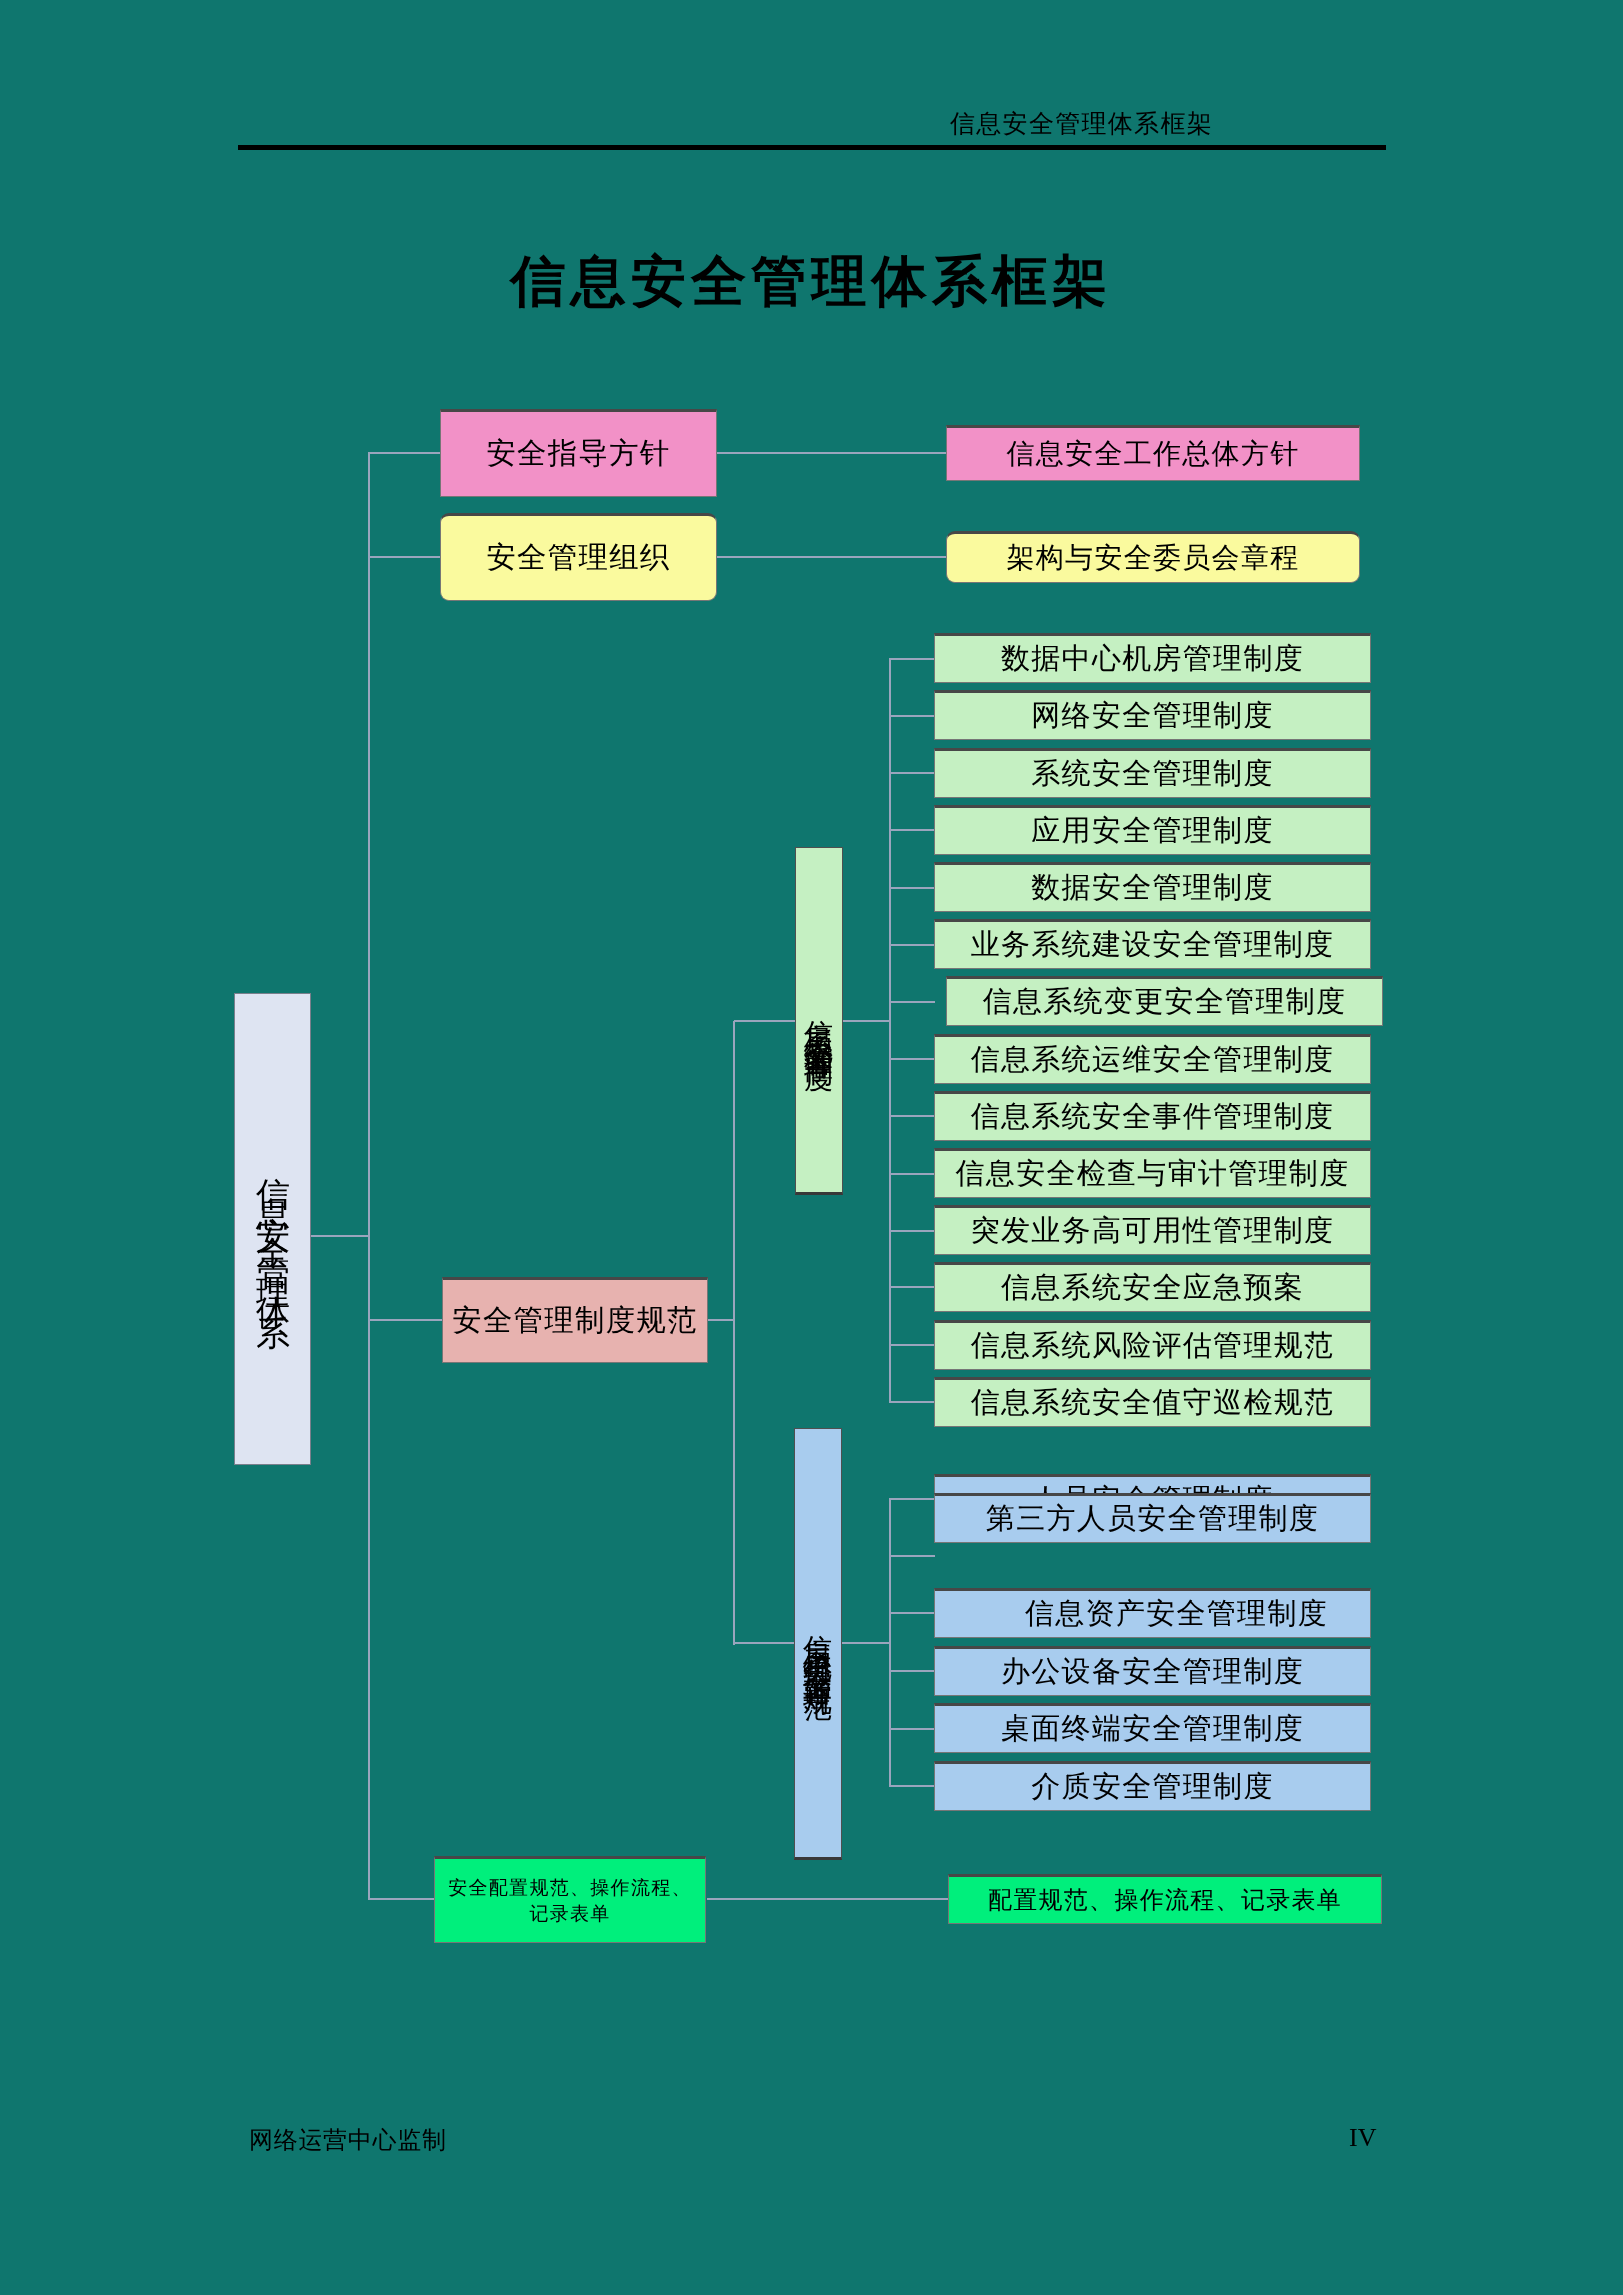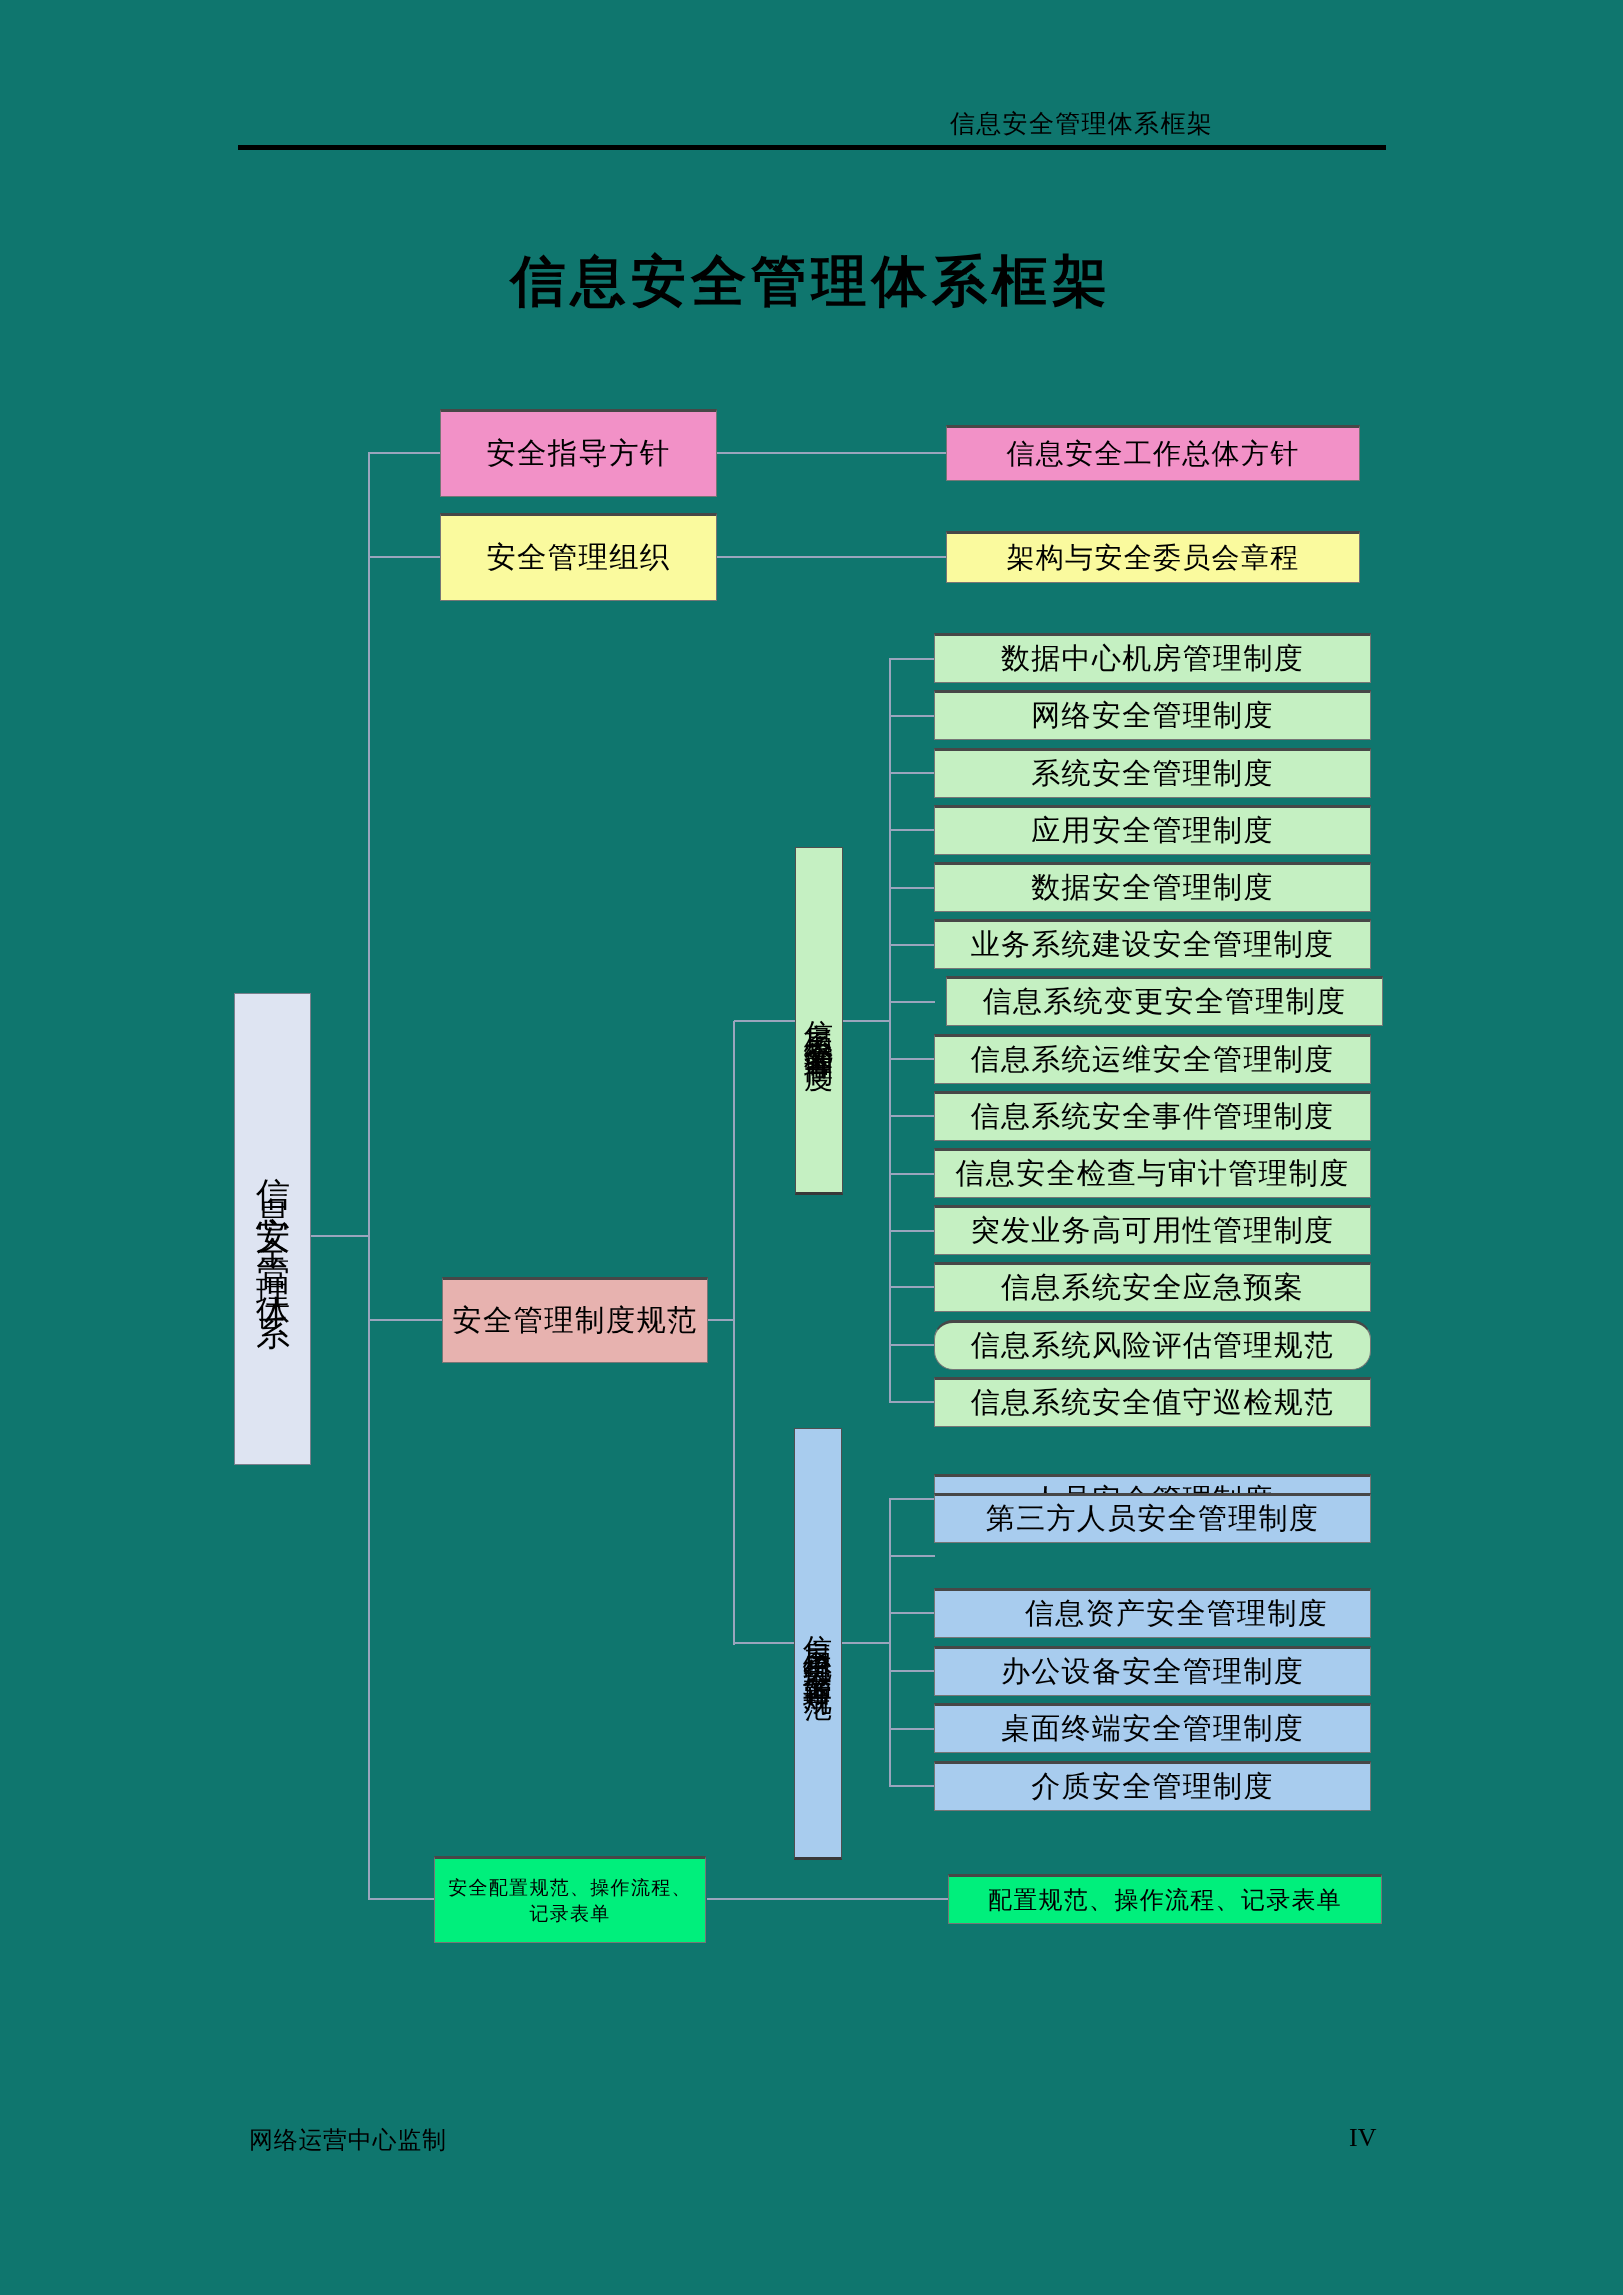--- a/index.html
+++ b/index.html
@@ -15,21 +15,21 @@
   .abs{position:absolute;}
   .cline{position:absolute;background:var(--conn);}
   .hline{height:2px;}
   .vline{width:2px;}
   .box{
     position:absolute; display:flex; align-items:center; justify-content:center;
     text-align:center; box-sizing:border-box;
     border:1.3px solid #767676; border-top:3.3px solid #474747;
     font-size:29.4px; line-height:1.35; letter-spacing:1.3px;
   }
-  .c-pink{background:var(--pink);} .c-yellow{background:var(--yellow);}
+  .c-pink{background:var(--pink);} .c-yellow{background:var(--yellow);border-radius:9px;}
   .c-salmon{background:var(--salmon);} .c-lgreen{background:var(--lgreen);}
   .c-lblue{background:var(--lblue);} .c-bgreen{background:var(--bgreen);}
   .right-box{font-size:28px;}
   .item-box{font-size:29px;}
   .vlabel{
     position:absolute; display:flex; align-items:center; justify-content:center;
     box-sizing:border-box; border:1.3px solid #4f4f4f; border-bottom:3.3px solid #383838;
     writing-mode:vertical-lr; text-orientation:upright; font-size:29px;
   }
   #root-node{
@@ -107,21 +107,21 @@
       <div class="box item-box c-lgreen" style="left: 934px; top: 1034px; width: 437px; height: 50px;">信息系统运维安全管理制度</div>
       <div class="cline hline" style="left: 889px; top: 1115px; width: 46px;"></div>
       <div class="box item-box c-lgreen" style="left: 934px; top: 1091px; width: 437px; height: 50px;">信息系统安全事件管理制度</div>
       <div class="cline hline" style="left: 889px; top: 1173px; width: 46px;"></div>
       <div class="box item-box c-lgreen" style="left: 934px; top: 1148px; width: 437px; height: 50px;">信息安全检查与审计管理制度</div>
       <div class="cline hline" style="left: 889px; top: 1230px; width: 46px;"></div>
       <div class="box item-box c-lgreen" style="left: 934px; top: 1205px; width: 437px; height: 50px;">突发业务高可用性管理制度</div>
       <div class="cline hline" style="left: 889px; top: 1286px; width: 46px;"></div>
       <div class="box item-box c-lgreen" style="left: 934px; top: 1262px; width: 437px; height: 50px;">信息系统安全应急预案</div>
       <div class="cline hline" style="left: 889px; top: 1344px; width: 46px;"></div>
-      <div class="box item-box c-lgreen" style="left: 934px; top: 1320px; width: 437px; height: 50px; border-radius: 19px;">信息系统风险评估管理规范</div>
+      <div class="box item-box c-lgreen" style="left: 934px; top: 1320px; width: 437px; height: 50px;">信息系统风险评估管理规范</div>
       <div class="cline hline" style="left: 889px; top: 1401px; width: 46px;"></div>
       <div class="box item-box c-lgreen" style="left: 934px; top: 1377px; width: 437px; height: 50px;">信息系统安全值守巡检规范</div>
     </div>
   <div>
       <div class="cline vline" style="left: 889px; top: 1498px; height: 287px;"></div>
       <div class="cline hline" style="left: 889px; top: 1498px; width: 46px;"></div>
       <div class="box item-box c-lblue" style="left: 934px; top: 1474px; width: 437px; height: 50px;">人员安全管理制度</div>
       <div class="cline hline" style="left: 889px; top: 1555px; width: 46px;"></div>
       <div class="box item-box c-lblue" style="left: 934px; top: 1493px; width: 437px; height: 50px;">第三方人员安全管理制度</div>
       <div class="cline hline" style="left: 889px; top: 1612px; width: 46px;"></div>

